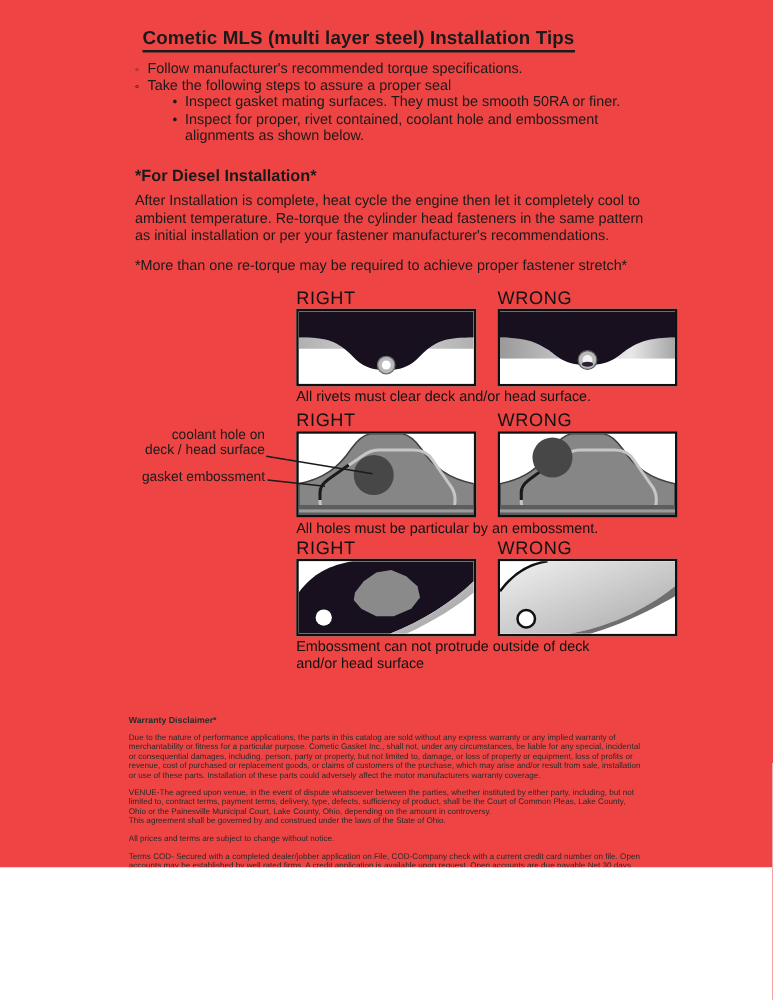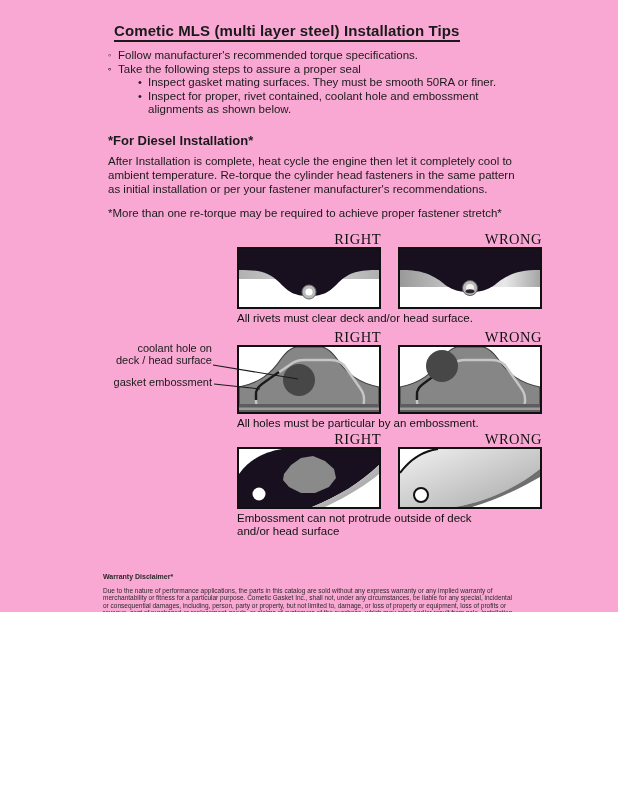--- a/index.html
+++ b/index.html
@@ -1,35 +1,35 @@
 <!DOCTYPE html>
 <html><head>
 <meta charset="utf-8">
 <style>
   html,body{margin:0;padding:0;background:#ffffff;}
-  .page{position:relative;width:618px;height:612px;background:#f9a8d4;overflow:hidden;
+  .page{position:relative;width:618px;height:694px;background:#ef4444;overflow:hidden;
         font-family:"Liberation Sans",sans-serif;color:#1a1a1a;}
   
   .content{position:absolute;left:108px;top:22px;width:414px;}
   .title{font-size:15px;font-weight:bold;margin:0 0 7px 6px;display:inline-block;
          border-bottom:2px solid #1a1a1a;padding-bottom:1px;letter-spacing:.1px;}
   .bullet,.subbullet{position:relative;font-size:11.5px;line-height:13.6px;}
   .bullet{padding-left:10px;}
   .subbullet{padding-left:40px;}
   .marker{position:absolute;top:0;}
   .bullet .marker{left:0;font-size:9px;}
   .subbullet .marker{left:30px;font-size:11px;}
   .marker.o::before{content:"\25E6";}
   .marker.f::before{content:"\2022";}
   .diesel-heading{font-size:13px;font-weight:bold;margin:16px 0 6px 0;}
   .para{font-size:11.5px;line-height:14px;margin:0 0 10px 0;width:410px;}
   
   .figrow{position:absolute;left:237px;width:310px;}
   .labels,.panels{display:flex;gap:17px;}
-  .plabel{width:144px;text-align:right;font-size:14.5px;line-height:16px;letter-spacing:.5px;color:#111;font-family:Liberation Serif, serif;}
+  .plabel{width:144px;text-align:left;font-size:14.5px;line-height:16px;letter-spacing:.5px;color:#111;}
   .panel{width:144px;border:2px solid #101010;box-sizing:border-box;background:#fff;line-height:0;}
   .panel svg{display:block;}
   .caption{font-size:11.5px;line-height:12.5px;margin-top:3px;white-space:pre-line;color:#111;}
   
   .ann{position:absolute;font-size:11px;line-height:11.5px;text-align:right;color:#1a1a1a;white-space:pre-line;}
   .leaders{position:absolute;left:210px;top:360px;}
   
   .fineprint{position:absolute;left:103px;top:573px;width:412px;color:#2a2a2a;}
   .fineprint h2{font-size:7px;margin:0 0 7px 0;font-weight:bold;}
   .fineprint p{font-size:6.5px;line-height:7.4px;margin:0 0 7px 0;white-space:pre-line;

